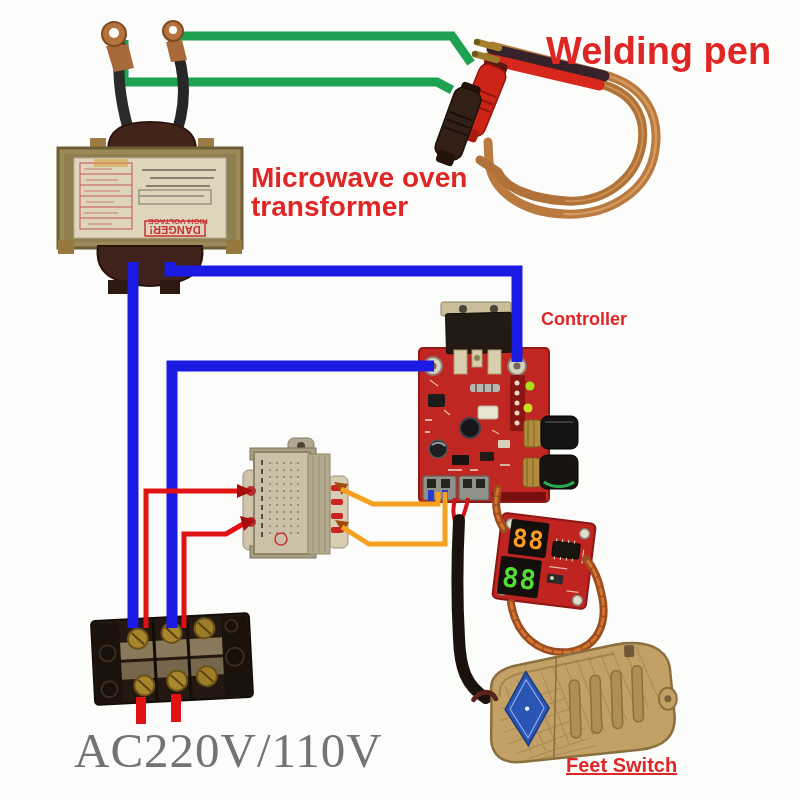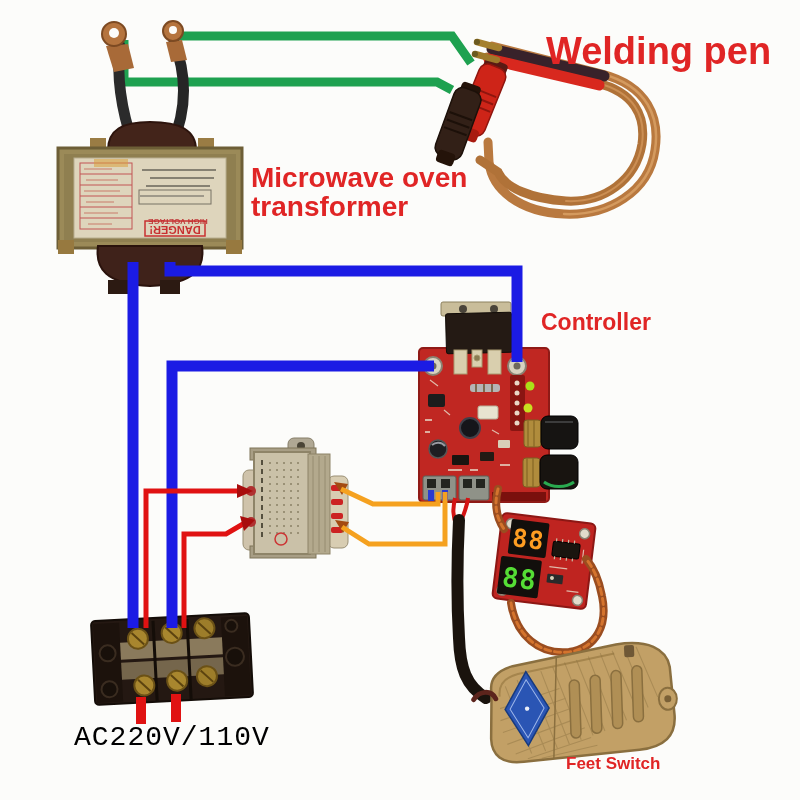--- a/index.html
+++ b/index.html
@@ -2,25 +2,25 @@
 <html><head>
 <meta charset="utf-8">
 <style>
   html,body{margin:0;padding:0;}
   #stage{position:relative;width:800px;height:800px;background:#fcfcfa;overflow:hidden;
          font-family:"Liberation Sans",sans-serif;}
   #stage svg{position:absolute;left:0;top:0;}
   .lbl{position:absolute;color:#e02525;font-weight:bold;white-space:pre;line-height:1.05;}
   #lbl-welding{left:546px;top:32px;font-size:38px;}
   #lbl-microwave{left:251px;top:163px;font-size:28px;}
-  #lbl-controller{left:541px;top:310px;font-size:23px;}
+  #lbl-controller{left:541px;top:310px;font-size:18px;}
   #lbl-9v{left:218px;top:569px;font-size:23px;}
-  #lbl-feet{left:566px;top:755px;font-size:17px;}
-  #lbl-ac{position:absolute;left:74px;top:722px;font-size:28px;color:#000000;
-          font-family:Liberation Mono, monospace;font-weight:normal;letter-spacing:1px;}
+  #lbl-feet{left:566px;top:755px;font-size:20px;text-decoration:underline;}
+  #lbl-ac{position:absolute;left:74px;top:722px;font-size:49px;color:#737373;
+          font-family:Liberation Serif, serif;font-weight:normal;letter-spacing:1px;}
 </style>
 </head>
 <body>
 
 <div id="stage">
 <svg width="800" height="800" viewBox="0 0 800 800">
 
   <g fill="none" stroke="#1ea150" stroke-width="9">
     <path d="M176 36 H452 L471 63"></path>
     <path d="M124 40 V82 H437 L452 90"></path>

